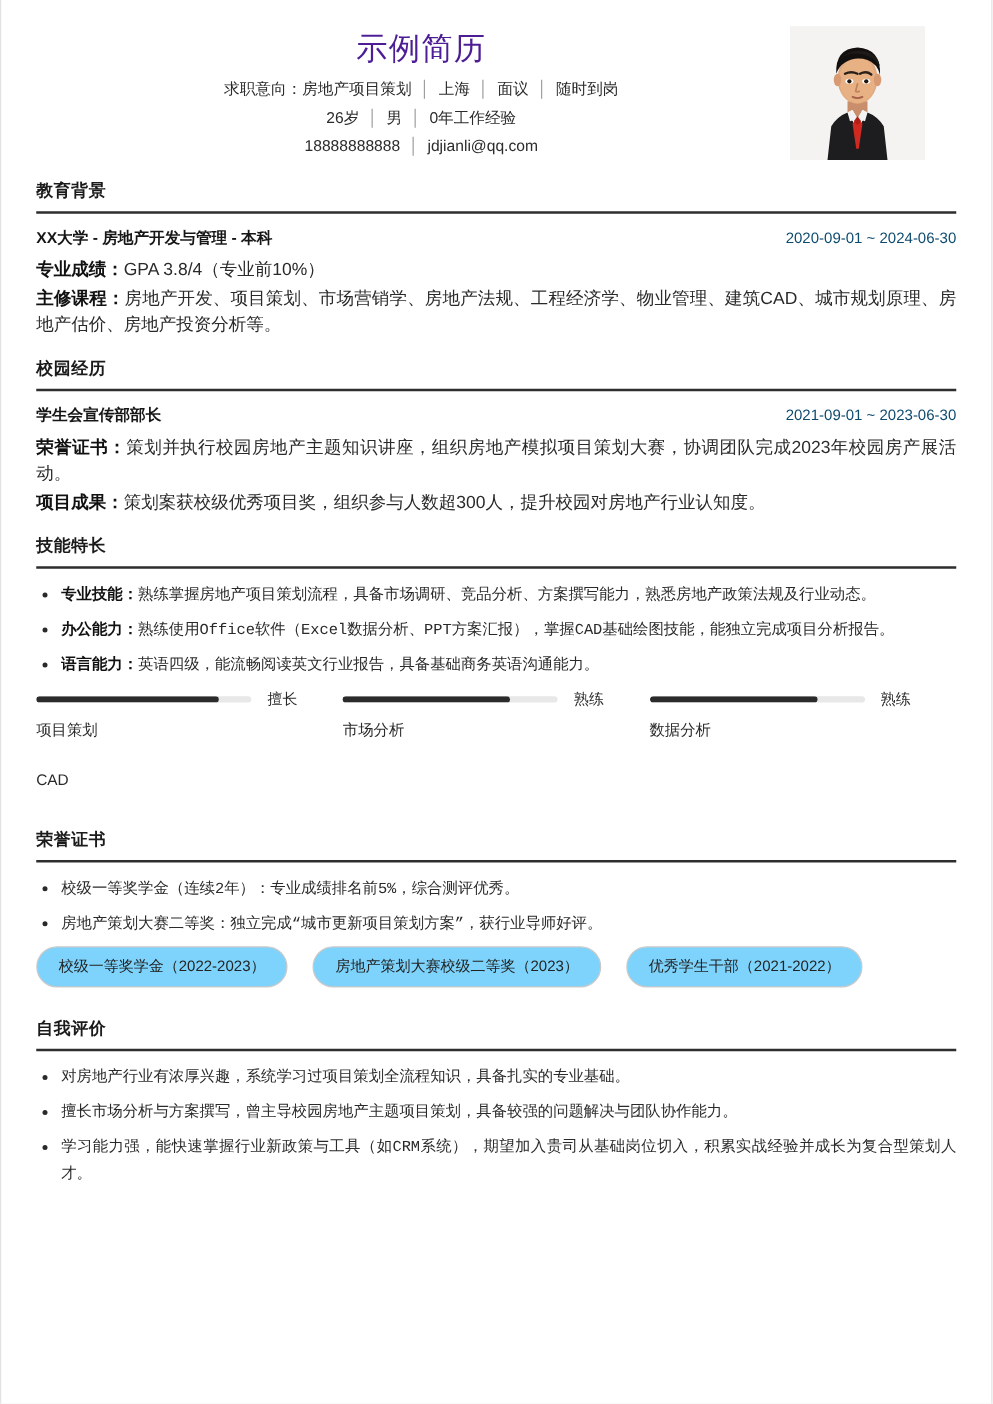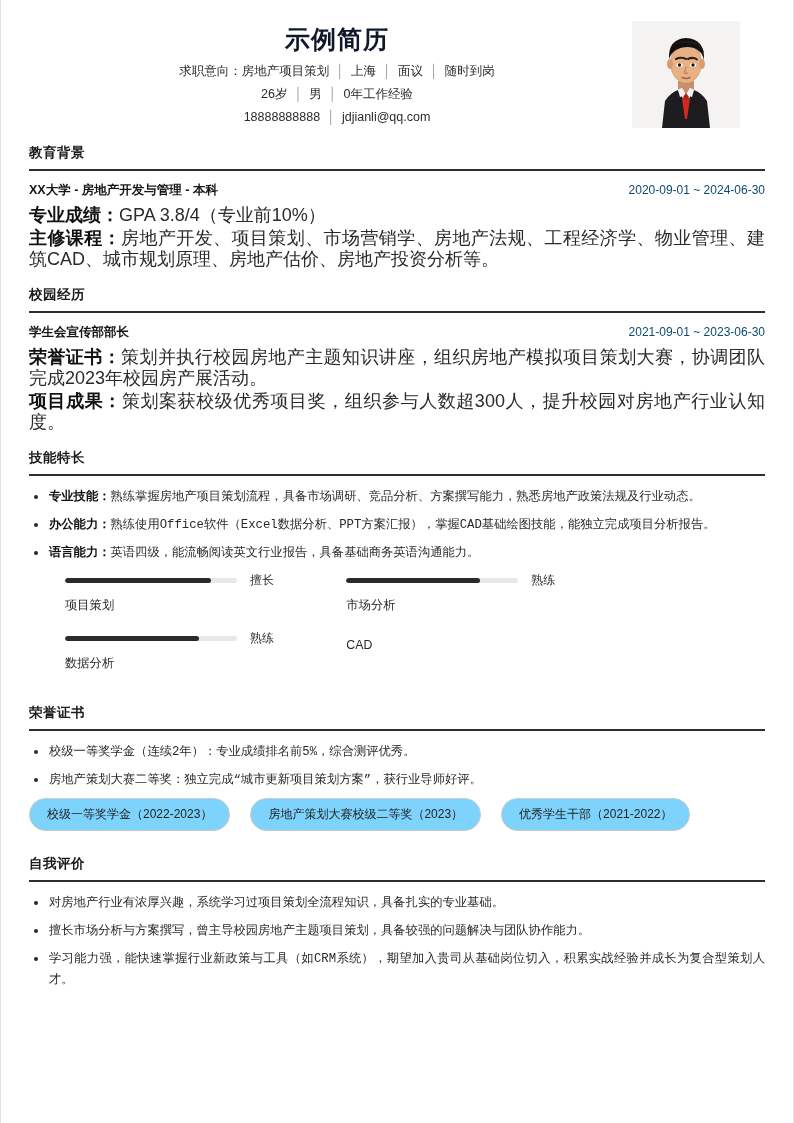--- a/index.html
+++ b/index.html
@@ -28,22 +28,22 @@
   
   .header {
     position: relative;
     padding-top: 22px;
     height: 128px;
     box-sizing: border-box;
   }
   .name-title {
     text-align: center;
     font-size: 25px;
-    font-weight: bold;
-    color: #0f172a;
+    font-weight: normal;
+    color: #4c1d95;
     letter-spacing: 1px;
     margin: 0 0 4px 0;
     padding-right: 120px;
     line-height: 34px;
   }
   .contact-line {
     text-align: center;
     font-size: 12.5px;
     color: #2b2b2b;
     line-height: 23px;
@@ -94,21 +94,21 @@
     font-size: 12.5px;
     font-weight: bold;
     color: #161616;
   }
   .entry-date {
     font-size: 12px;
     color: #0c4a6e;
     white-space: nowrap;
   }
   .entry-line {
-    font-size: 18px;
+    font-size: 14px;
     color: #2a2a2a;
     line-height: 21px;
     margin-bottom: 2px;
     text-align: justify;
   }
   .entry-line b { color: #111; font-weight: bold; }
 
   
   ul.blist {
     list-style: none;
@@ -140,21 +140,20 @@
   
   .skills-grid {
     display: flex;
     flex-wrap: wrap;
     margin-top: 8px;
   }
   .skill-cell {
     width: 33.33%;
     box-sizing: border-box;
     margin-bottom: 16px;
-    margin-left: 36px;
   }
   .skill-bar-row {
     display: flex;
     align-items: center;
   }
   .skill-track {
     width: 172px;
     height: 5px;
     background: #e8e8e8;
     border-radius: 3px;

